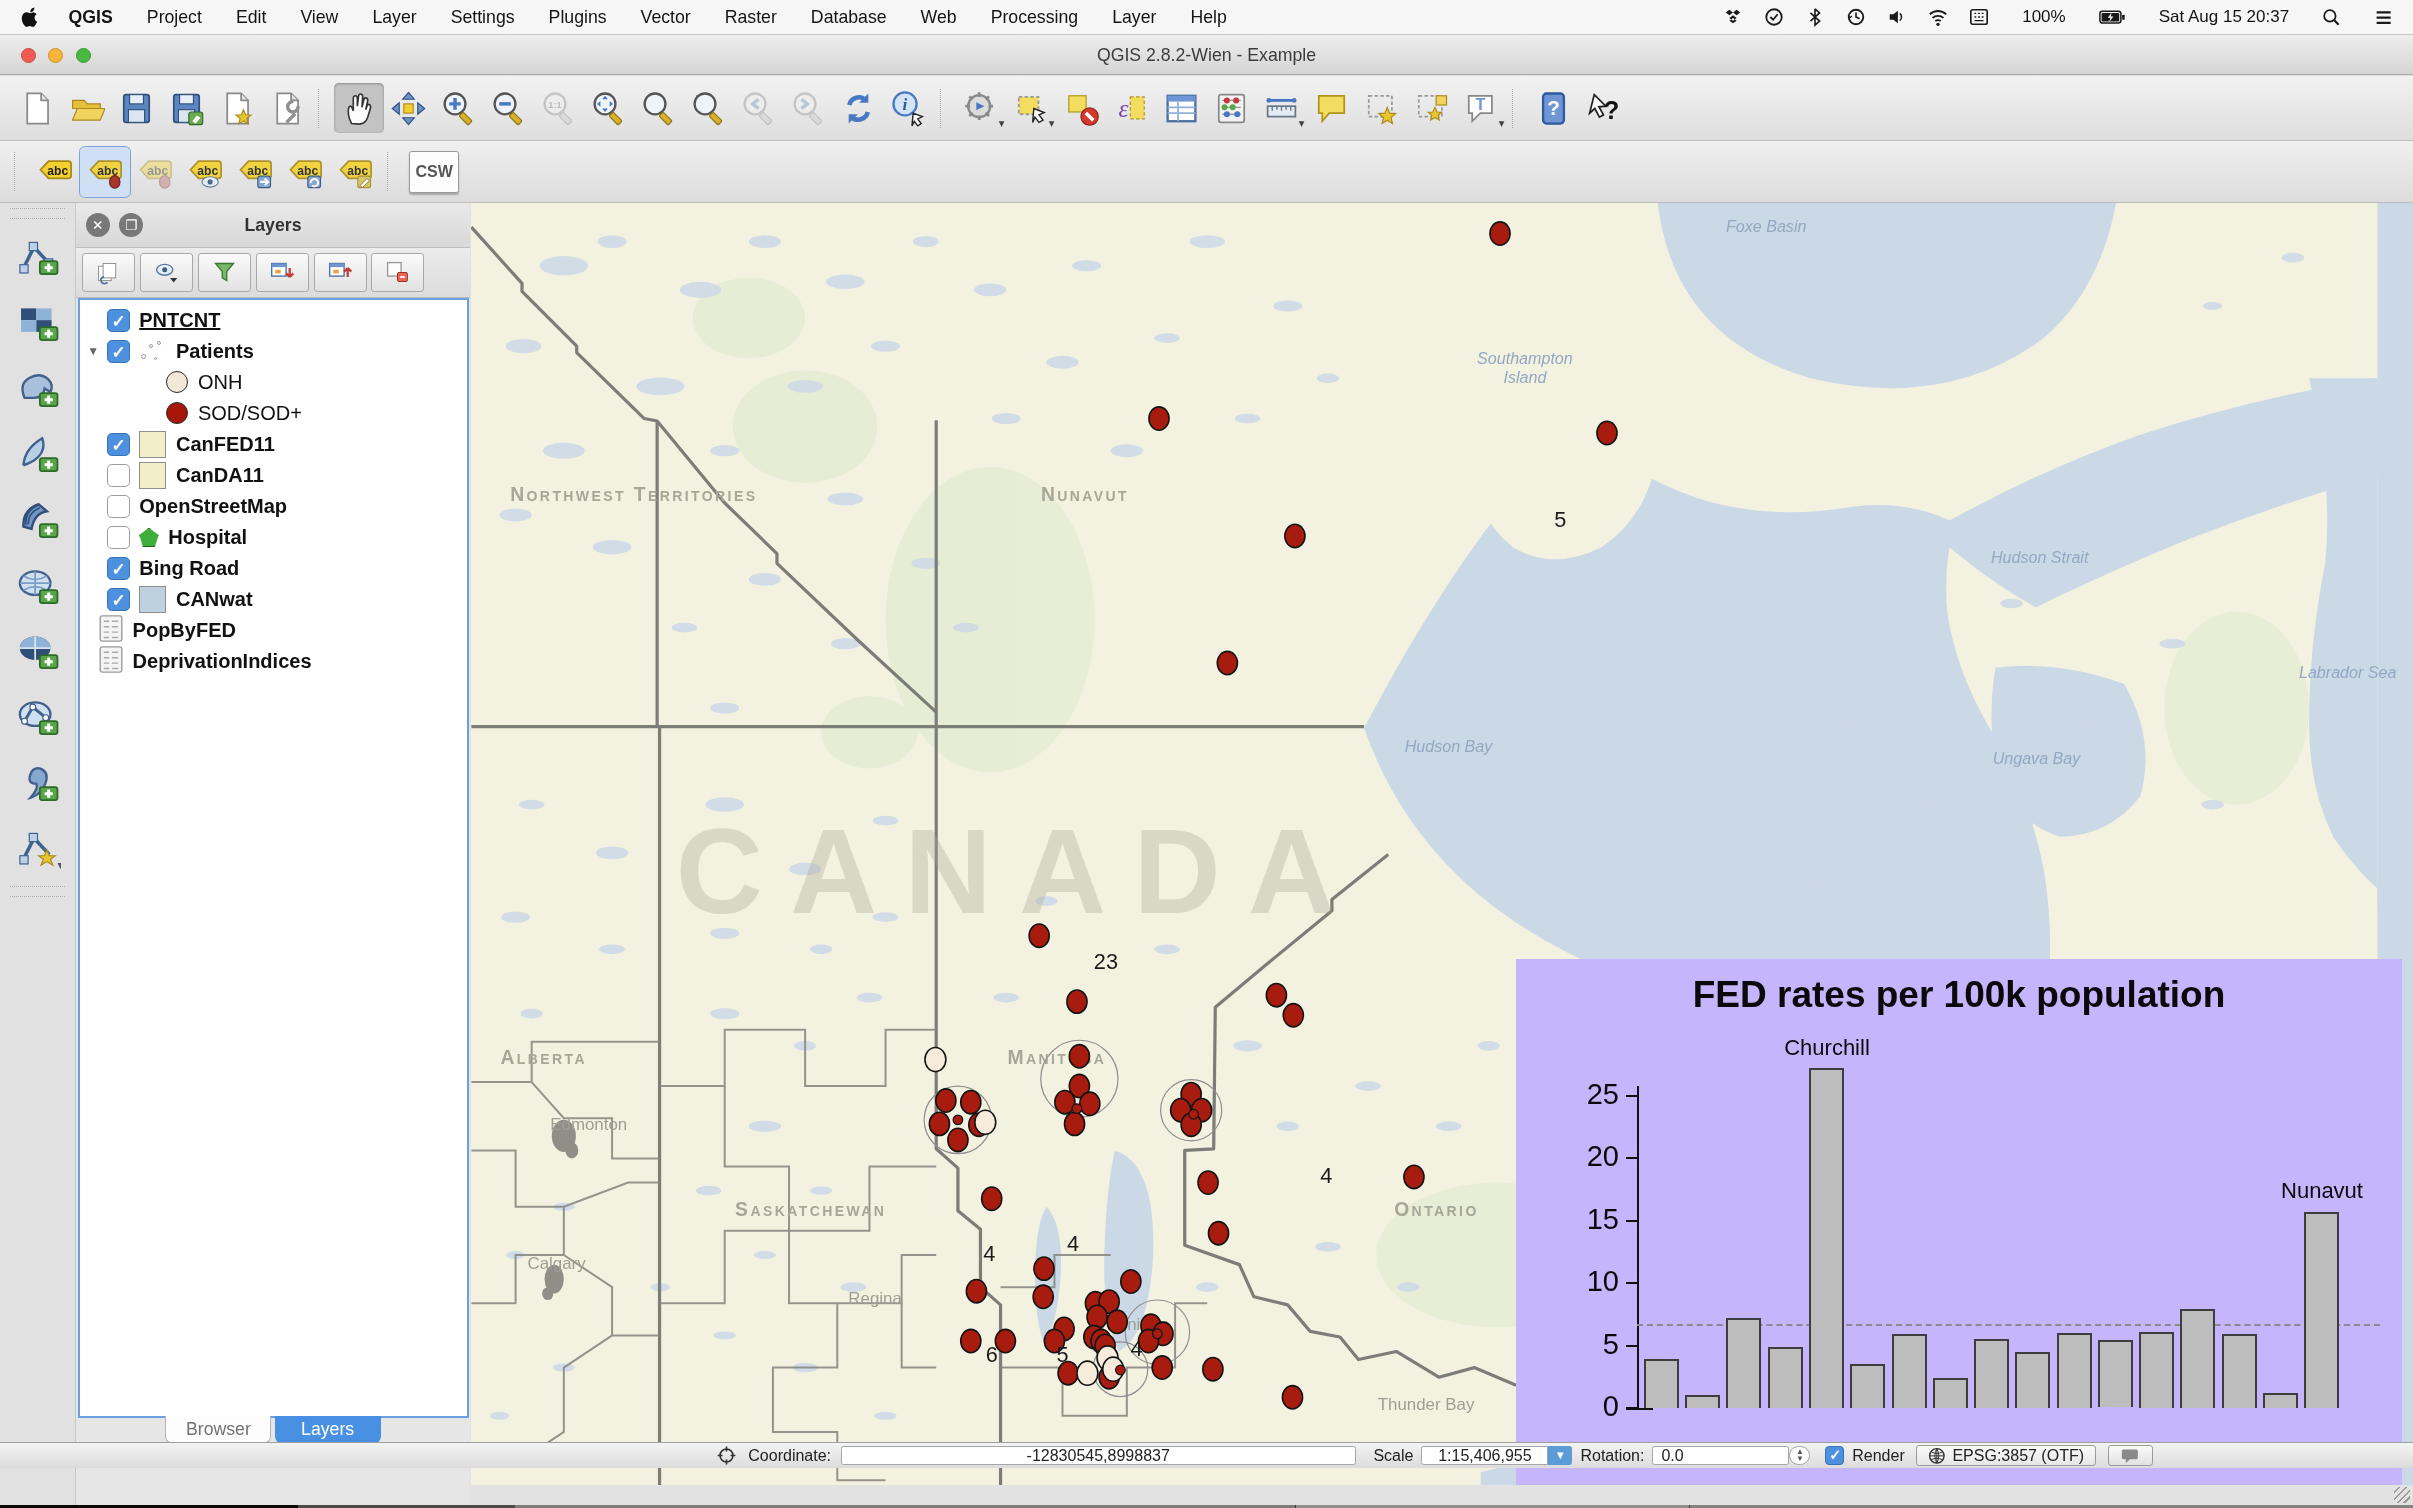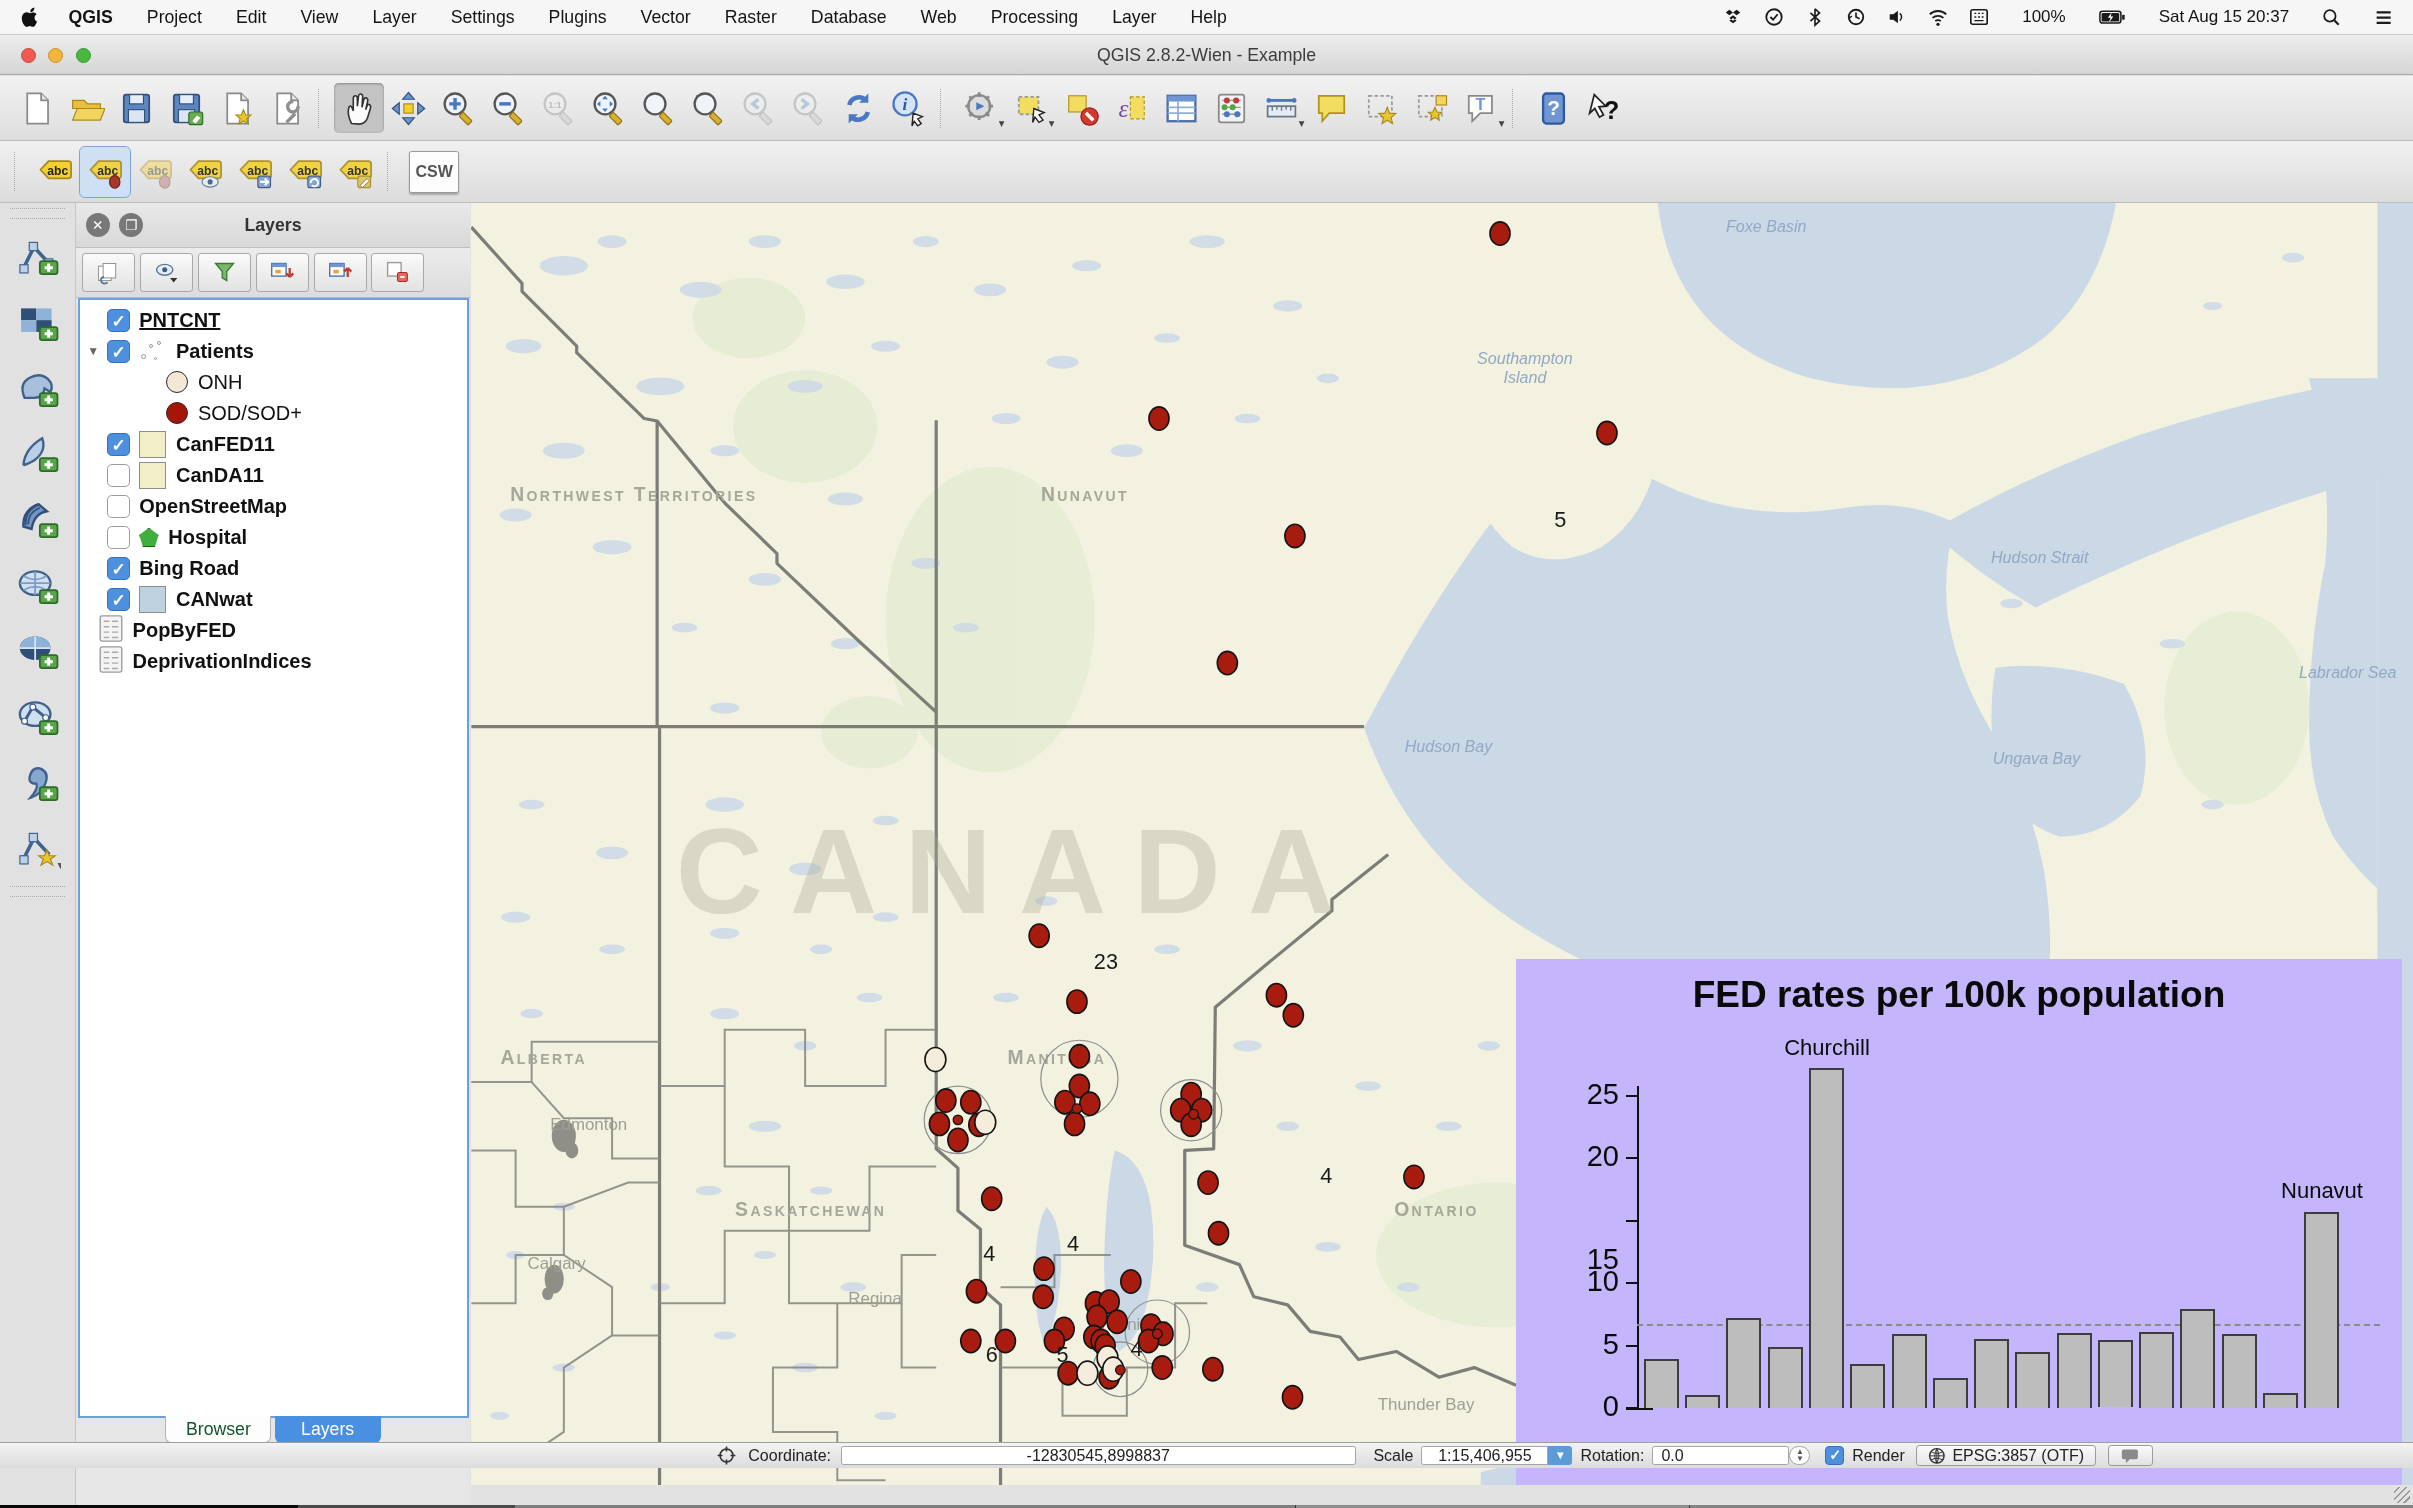--- a/index.html
+++ b/index.html
@@ -74,21 +74,21 @@
   .sym{margin-left:9.7px;flex:0 0 auto;}
   .sym-circle{width:22px;height:22px;border-radius:50%;border:1.6px solid #2a2a2a;}
   .sym-swatch{width:27px;height:27px;border:0.8px solid #8e8e8e;}
   .sym-pent{width:19.3px;height:19.3px;background:#3fae3a;border:0.8px solid #1e641c;
     clip-path:polygon(50% 0,100% 38%,81% 100%,19% 100%,0 38%);}
   .sym-pts{width:27px;height:24px;position:relative;}
   .sym-pts i{position:absolute;border:1.2px solid #9a9a9a;border-radius:50%;width:5.6px;height:5.6px;}
   .sym-table svg{width:24px;height:27px;}
   .lp-tabs{position:absolute;left:0;top:1213px;width:394px;height:29px;display:flex;justify-content:center;}
   .lp-tab{width:106px;height:27px;display:flex;align-items:center;justify-content:center;font-size:17.7px;}
-  .lp-tab.off{background:#fdfdfd;border:0.8px solid #b5b5b5;border-top:none;border-radius:0 0 6.4px 6.4px;color:#14532d;}
+  .lp-tab.off{background:#fdfdfd;border:0.8px solid #b5b5b5;border-top:none;border-radius:0 0 6.4px 6.4px;color:#737373;}
   .lp-tab.on{background:#4a90e2;border-radius:0 0 6.4px 6.4px;color:#fff;margin-left:3.2px;}
   
   .map{position:absolute;left:471px;top:203px;width:1943px;height:1282px;background:#f3f2e1;}
   .map svg{position:absolute;left:0;top:0;}
   text.lbl-prov{font-size:24px;letter-spacing:3px;fill:#a6a699;font-variant:small-caps;font-weight:bold;}
   text.lbl-water{font-size:20px;font-style:italic;fill:#92a8c3;}
   text.lbl-city{font-size:21px;fill:#9e9e94;}
   text.lbl-count{font-size:27px;fill:#1a1a1a;}
   text.lbl-wm{font-size:150px;font-weight:bold;letter-spacing:34px;fill:rgba(168,168,148,.34);}
   
@@ -975,21 +975,21 @@
   <div class="chart" id="chart">
     <div class="c-title">FED rates per 100k population</div>
   <div class="c-axis" style="left: 121px; top: 127px; width: 2.4px; height: 322px;"></div>
       <div class="c-axis" style="left: 110px; top: 449px; width: 27px; height: 2.4px;"></div>
       <div class="c-tick" style="left: 47px; top: 431px;">0</div>
       <div class="c-tickdash" style="left: 110px; top: 448px;"></div>
       <div class="c-tick" style="left: 47px; top: 369px;">5</div>
       <div class="c-tickdash" style="left: 110px; top: 386px;"></div>
       <div class="c-tick" style="left: 47px; top: 306px;">10</div>
       <div class="c-tickdash" style="left: 110px; top: 323px;"></div>
-      <div class="c-tick" style="left: 47px; top: 244px; margin-top: 40px;">15</div>
+      <div class="c-tick" style="left: 47px; top: 244px;">15</div>
       <div class="c-tickdash" style="left: 110px; top: 261px;"></div>
       <div class="c-tick" style="left: 47px; top: 181px;">20</div>
       <div class="c-tickdash" style="left: 110px; top: 198px;"></div>
       <div class="c-tick" style="left: 47px; top: 119px;">25</div>
       <div class="c-tickdash" style="left: 110px; top: 136px;"></div>
       <div class="c-ref" style="left: 121px; top: 365px; width: 743px;"></div>
       <div class="c-bar" style="left: 128px; top: 400px; width: 35px; height: 49px; background: rgb(189, 189, 189); border-color: rgb(61, 61, 61);"></div>
       <div class="c-bar" style="left: 169px; top: 436px; width: 35px; height: 12.5px; background: rgb(189, 189, 189); border-color: rgb(61, 61, 61);"></div>
       <div class="c-bar" style="left: 210px; top: 359px; width: 35px; height: 90px; background: rgb(189, 189, 189); border-color: rgb(61, 61, 61);"></div>
       <div class="c-bar" style="left: 252px; top: 388px; width: 35px; height: 61px; background: rgb(189, 189, 189); border-color: rgb(61, 61, 61);"></div>

